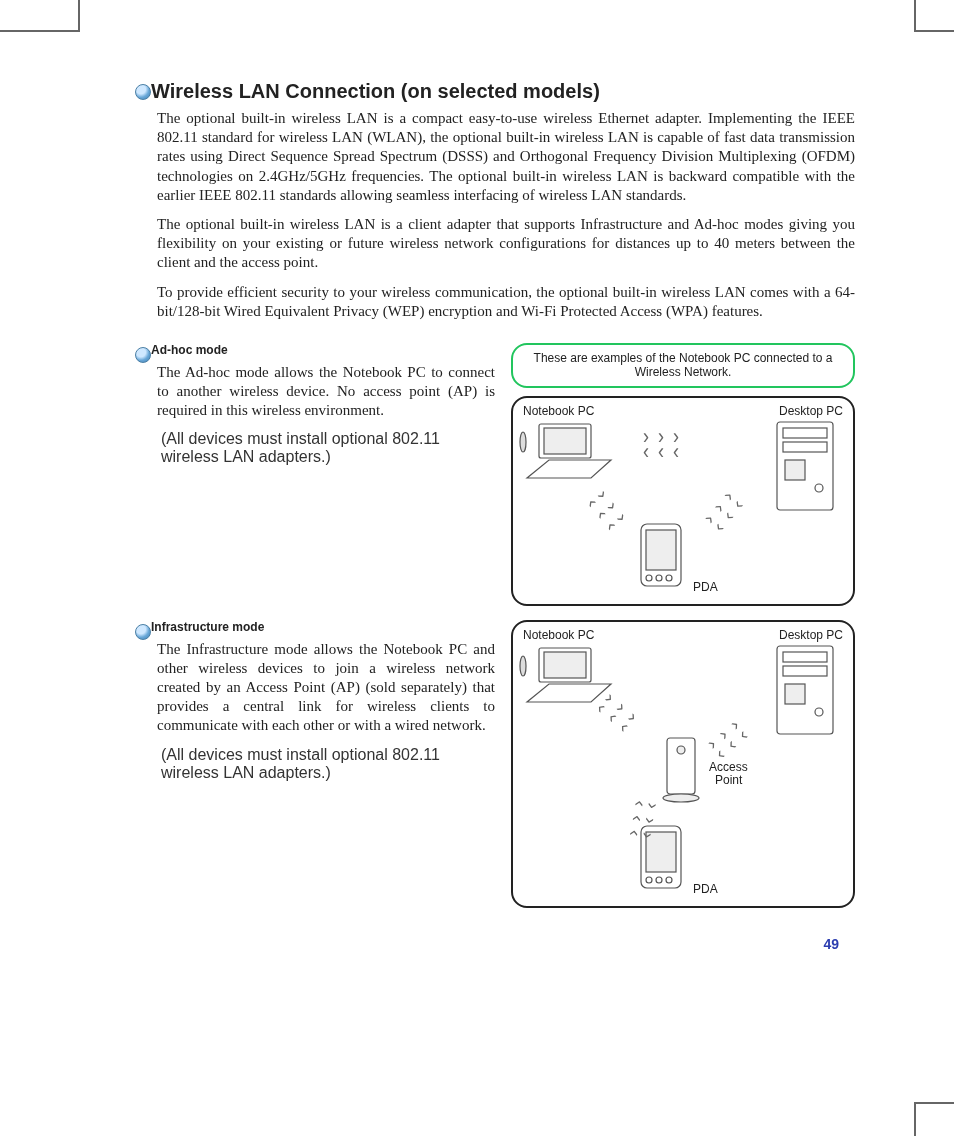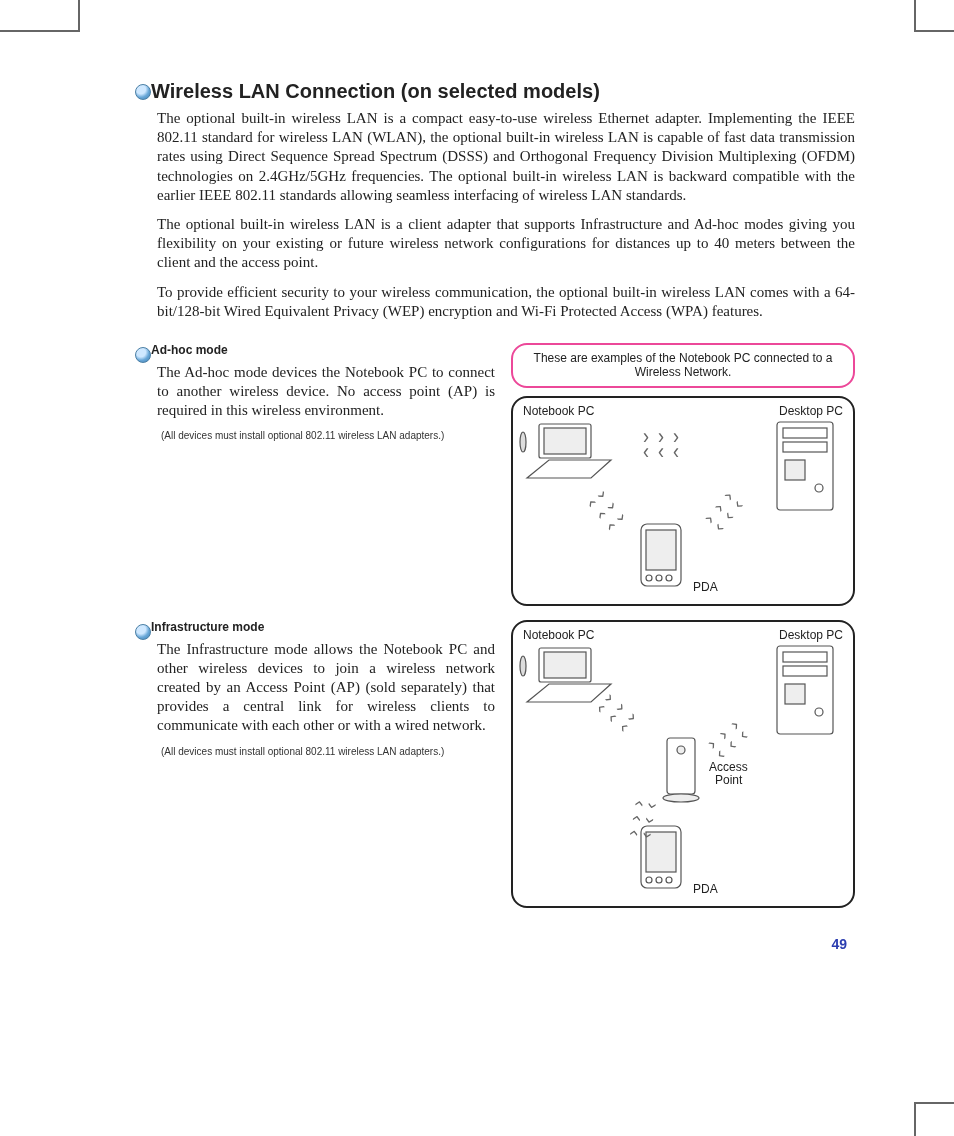--- a/index.html
+++ b/index.html
@@ -74,35 +74,35 @@
   }
   .body-text {
     font-size: 15px;
     line-height: 1.28;
     text-align: justify;
     margin-left: 22px;
     margin-bottom: 10px;
   }
   .note-text {
     font-family: Arial, Helvetica, sans-serif;
-    font-size: 10px;
+    font-size: 16px;
     margin-left: 26px;
     color: #333;
   }
 
   .two-col {
     display: flex;
     gap: 16px;
     margin-top: 22px;
   }
   .left-col { flex: 0 0 360px; }
   .right-col { flex: 1; }
 
   .caption-box {
-    border: 2px solid #ec4899;
+    border: 2px solid #22c55e;
     border-radius: 16px;
     padding: 6px 10px;
     font-family: Arial, Helvetica, sans-serif;
     font-size: 12px;
     text-align: center;
     line-height: 1.2;
     margin-bottom: 8px;
     background: #fff;
   }
   .diagram-box {
@@ -115,21 +115,21 @@
     background: #fff;
   }
   .dlabel { position: absolute; font-size: 12px; color: #222; }
   .dev { position: absolute; }
   .waves { position: absolute; font-size: 18px; color: #666; letter-spacing: 2px; line-height: 0.7; transform: scaleY(1.2); }
 
   .notebook-svg, .desktop-svg, .pda-svg, .ap-svg { stroke: #555; stroke-width: 1.2; fill: #fff; }
 
   .page-num {
     position: absolute;
-    right: 8px;
+    right: 16px;
     bottom: -44px;
     font-family: Arial, Helvetica, sans-serif;
     font-weight: bold;
     font-size: 14px;
     color: #2b3db0;
     margin-top: 20px;
   }
   .pgwrap { position: relative; }
 </style>
 </head>
@@ -153,21 +153,21 @@
   <p class="body-text">The optional built-in wireless LAN is a compact easy-to-use wireless Ethernet adapter. Implementing the IEEE 802.11 standard for wireless LAN (WLAN), the optional built-in wireless LAN is capable of fast data transmission rates using Direct Sequence Spread Spectrum (DSSS) and Orthogonal Frequency Division Multiplexing (OFDM) technologies on 2.4GHz/5GHz frequencies. The optional built-in wireless LAN is backward compatible with the earlier IEEE 802.11 standards allowing seamless interfacing of wireless LAN standards.</p>
   <p class="body-text">The optional built-in wireless LAN is a client adapter that supports Infrastructure and Ad-hoc modes giving you flexibility on your existing or future wireless network configurations for distances up to 40 meters between the client and the access point.</p>
   <p class="body-text">To provide efficient security to your wireless communication, the optional built-in wireless LAN comes with a 64-bit/128-bit Wired Equivalent Privacy (WEP) encryption and Wi-Fi Protected Access (WPA) features.</p>
 
   <div class="two-col">
     <div class="left-col">
       <div class="section-row">
         <span class="globe-icon"></span>
         <h2 class="sub">Ad-hoc mode</h2>
       </div>
-      <p class="body-text" style="margin-left:22px">The Ad-hoc mode devices the Notebook PC to connect to another wireless device. No access point (AP) is required in this wireless environment.</p>
+      <p class="body-text" style="margin-left:22px">The Ad-hoc mode allows the Notebook PC to connect to another wireless device. No access point (AP) is required in this wireless environment.</p>
       <p class="note-text">(All devices must install optional 802.11 wireless LAN adapters.)</p>
     </div>
     <div class="right-col">
       <div class="caption-box">These are examples of the Notebook PC connected to a Wireless Network.</div>
       <div class="diagram-box" style="height:210px">
         <span class="dlabel" style="top:6px; left:10px">Notebook PC</span>
         <span class="dlabel" style="top:6px; right:10px">Desktop PC</span>
         <span class="dlabel" style="bottom:10px; left:180px">PDA</span>
 
         <svg class="dev notebook-svg" style="top:22px; left:6px" width="100" height="70" viewBox="0 0 100 70">

